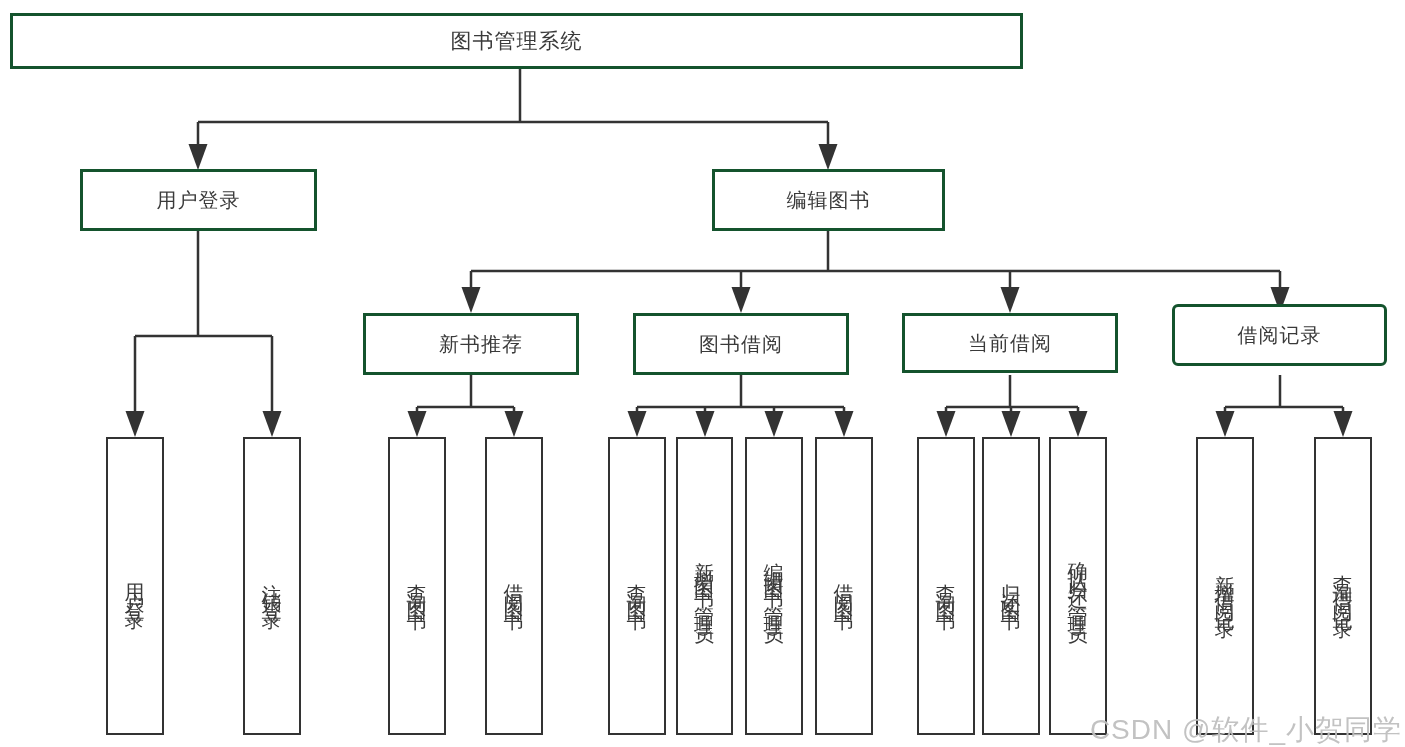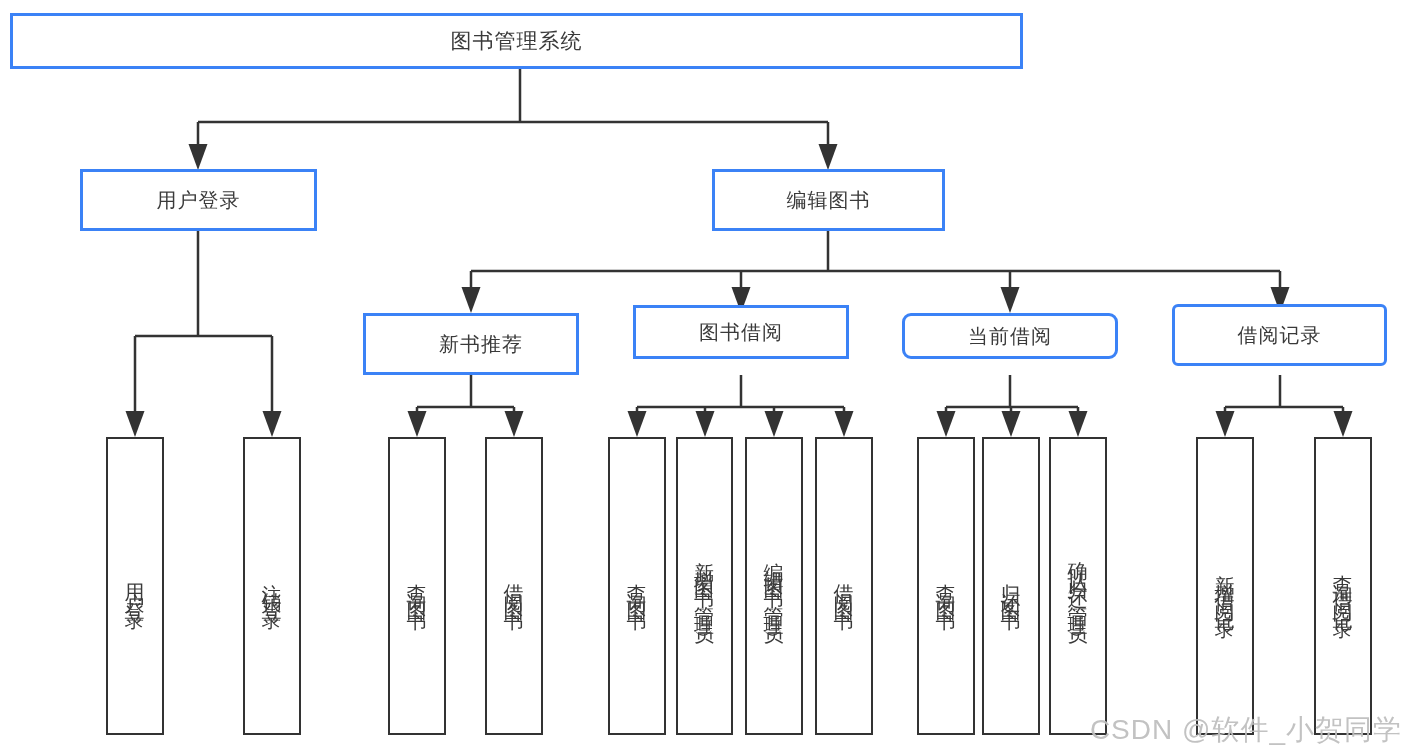--- a/index.html
+++ b/index.html
@@ -12,21 +12,21 @@
   }
   .connectors{position:absolute;left:0;top:0;width:1405px;height:747px;z-index:0;}
   .box{
     position:absolute;
     box-sizing:border-box;
     background:#ffffff;
     display:flex;align-items:center;justify-content:center;
     z-index:1;
     color:#3a3a3a;
   }
-  .hbox{border:3px solid #3b82f6;}
+  .hbox{border:3px solid #14532d;}
   .hbox .lbl{font-size:20px;letter-spacing:1px;white-space:nowrap;color:#3a3a3a;}
   .root .lbl{font-size:21px;}
   .vbox{border:2.5px solid #333333;top:437px;height:298px;}
   .vbox .lbl{
     writing-mode:vertical-rl;
     text-orientation:mixed;
     font-size:20px;
     letter-spacing:9px;
     line-height:1.1;
     color:#3a3a3a;
@@ -94,24 +94,24 @@
   <div class="box hbox" style="left:80px;top:169px;width:237px;height:62px;">
     <span class="lbl">用户登录</span>
   </div>
   <div class="box hbox" style="left:712px;top:169px;width:233px;height:62px;">
     <span class="lbl">编辑图书</span>
   </div>
 
   <div class="box hbox" style="left:363px;top:313px;width:216px;height:62px;padding-left:20px;">
     <span class="lbl">新书推荐</span>
   </div>
-  <div class="box hbox" style="left:633px;top:305px;width:216px;height:54px;text-align:right;">
+  <div class="box hbox" style="left:633px;top:313px;width:216px;height:62px;text-align:right;">
     <span class="lbl">图书借阅</span>
   </div>
-  <div class="box hbox" style="left:902px;top:313px;width:216px;height:46px;border-radius:9px;">
+  <div class="box hbox" style="left:902px;top:313px;width:216px;height:60px;">
     <span class="lbl">当前借阅</span>
   </div>
   <div class="box hbox" style="left:1172px;top:304px;width:215px;height:62px;border-radius:6px;">
     <span class="lbl">借阅记录</span>
   </div>
 
   <div class="box vbox" style="left:106px;width:58px;">
     <span class="lbl">用户登录</span>
   </div>
   <div class="box vbox" style="left:243px;width:58px;">

